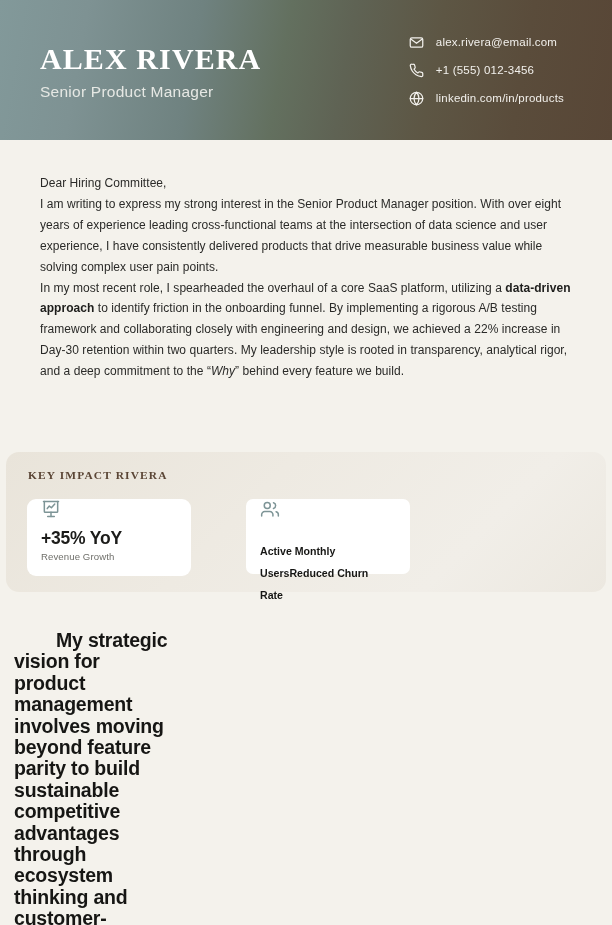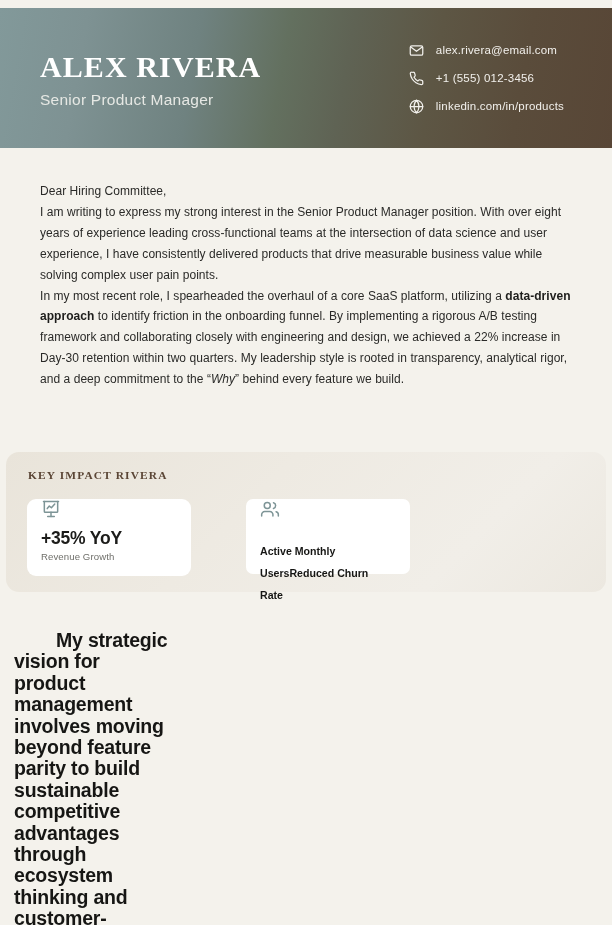--- a/index.html
+++ b/index.html
@@ -19,21 +19,20 @@
   
   .header {
     position: relative;
     height: 140px;
     box-sizing: border-box;
     padding: 0 40px;
     background: linear-gradient(100deg, #82999a 0%, #7e9293 14%, #6f8280 32%, #63705f 46%, #5f6354 56%, #5d5644 70%, #5a4c3b 84%, #584636 100%);
     display: flex;
     align-items: center;
     justify-content: space-between;
-    margin-top: 8px;
   }
   .header-left {
     padding-top: 4px;
   }
   .name {
     font-family: "Liberation Serif", serif;
     font-weight: bold;
     font-size: 30px;
     letter-spacing: 1.1px;
     color: #ffffff;

